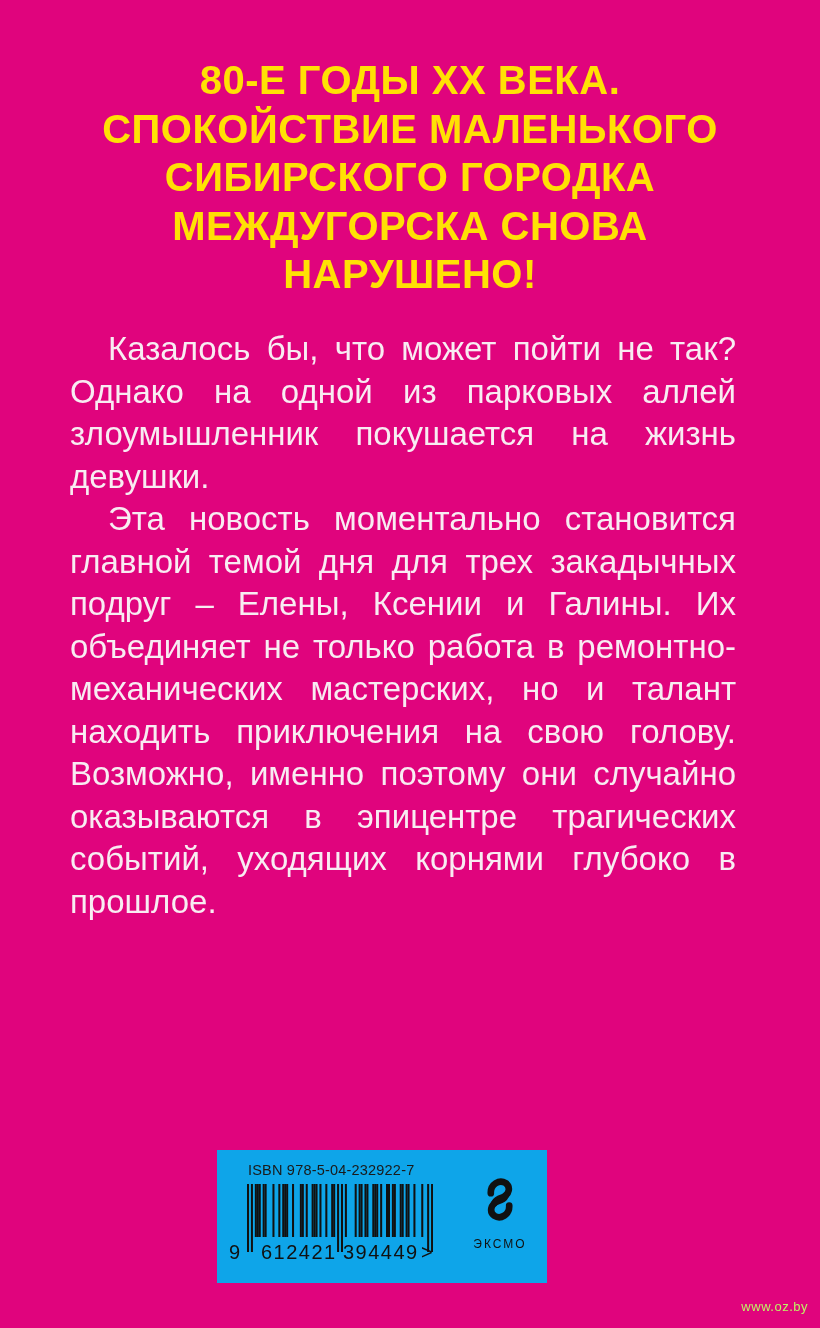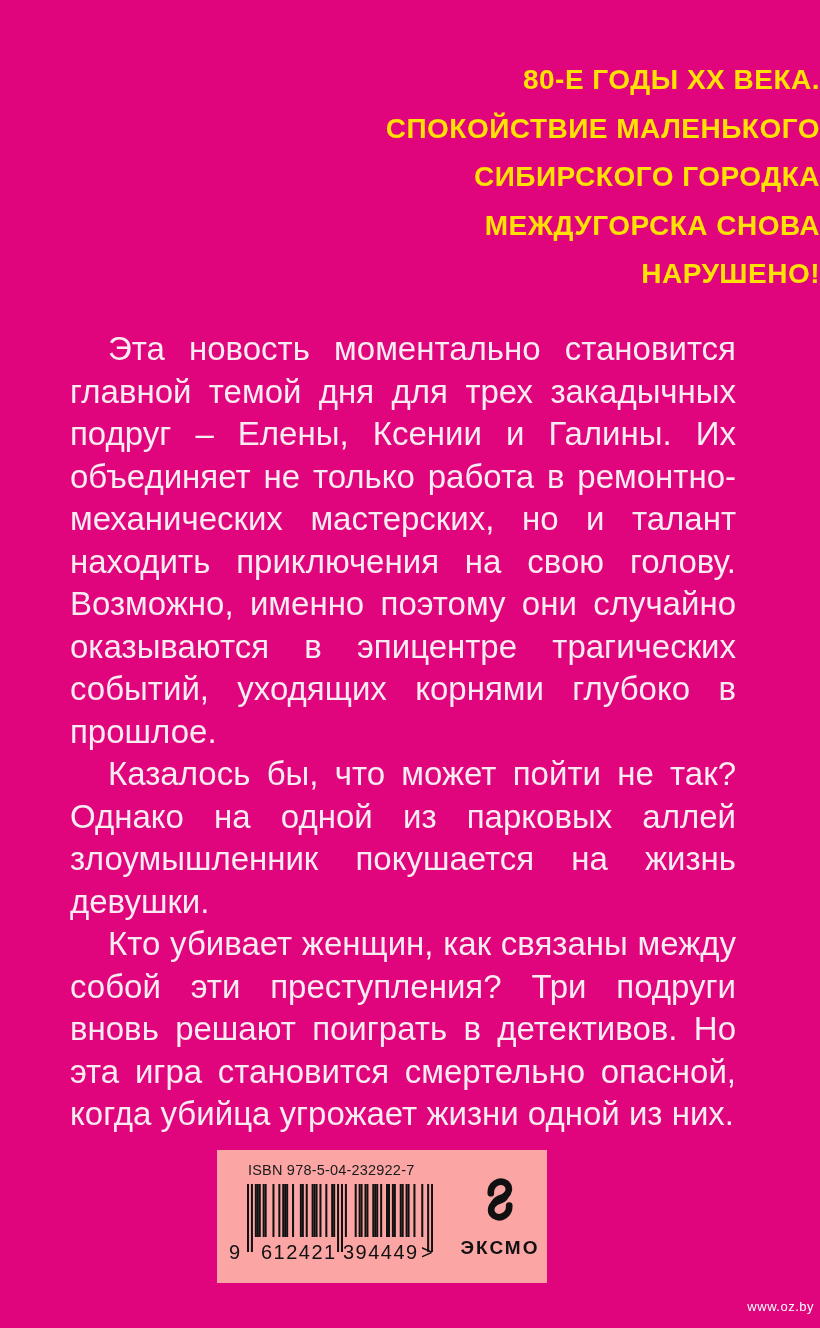--- a/index.html
+++ b/index.html
@@ -1,74 +1,73 @@
 <!DOCTYPE html>
 <html lang="ru"><head>
 <meta charset="utf-8">
 <style>
   html,body{margin:0;padding:0;}
   body{width:820px;height:1328px;overflow:hidden;font-family:"Liberation Sans",sans-serif;}
   .cover{position:absolute;left:0;top:0;width:820px;height:1328px;background:#E0047D;}
 
   .tagline{
     position:absolute;left:0;top:56px;width:820px;
-    text-align:right;white-space:pre-line;
-    color:#FFE104;font-weight:bold;font-size:28px;line-height:48.5px;
+    text-align:center;white-space:pre-line;
+    color:#FFE104;font-weight:bold;font-size:40px;line-height:48.5px;
     letter-spacing:0.5px;
   }
 
   .annotation{
     position:absolute;left:70px;top:328px;width:666px;
     color:#F8ECF2;font-size:33px;line-height:42.5px;
     text-align:justify;
   }
   .annotation p{margin:0;text-indent:38px;}
 
   .isbn-box{
     position:absolute;left:217px;top:1150px;width:330px;height:133px;
-    background:#fca5a5;
+    background:#0ea5e9;
   }
   .isbn-label{
     position:absolute;left:31px;top:12px;
     color:#1a1a1a;font-size:14.5px;letter-spacing:0.2px;white-space:nowrap;
   }
   .barcode-svg{position:absolute;left:30px;top:34px;width:186px;height:70px;}
   .barcode-svg rect{fill:#111;}
   .caption{position:absolute;left:0;top:0;width:100%;height:100%;color:#111;}
   .caption span{position:absolute;top:91px;font-size:20px;letter-spacing:1.5px;white-space:nowrap;}
   .cap-first{left:12px;}
   .cap-left{left:44px;}
   .cap-right{left:126px;}
   .cap-suffix{left:204px;letter-spacing:0;}
 
   .publisher{position:absolute;left:238px;top:22px;width:90px;text-align:center;}
   .eksmo-swirl{display:block;margin:0 auto;width:46px;height:62px;}
   .eksmo-swirl path{fill:none;stroke:#111;stroke-width:13;stroke-linecap:round;}
-  .publisher-name{margin-top:3px;color:#111;font-size:19px;font-weight:bold;letter-spacing:2px;}
+  .publisher-name{margin-top:3px;color:#111;font-size:12px;font-weight:normal;letter-spacing:2px;}
 
   .watermark{
-    position:absolute;right:6px;bottom:14px;
-    color:#ffffff;font-size:13px;letter-spacing:0.5px;
+    position:absolute;right:12px;bottom:14px;
+    color:#bef264;font-size:13px;letter-spacing:0.5px;
   }
 </style>
 </head>
 <body>
 
 <div class="cover" style="background: rgb(224, 4, 125);">
 
   <div class="tagline" style="color: rgb(255, 225, 4);">80-Е ГОДЫ XX ВЕКА.
 СПОКОЙСТВИЕ МАЛЕНЬКОГО
 СИБИРСКОГО ГОРОДКА
 МЕЖДУГОРСКА СНОВА
 НАРУШЕНО!</div>
 
   <div class="annotation" style="color: rgb(248, 236, 242);">
+    <p>Казалось бы, что может пойти не так? Однако на одной из парковых аллей злоумышленник покушается на жизнь девушки.</p>
     <p>Эта новость моментально становится главной темой дня для трех закадычных подруг – Елены, Ксении и Галины. Их объединяет не только работа в ремонтно-механических мастерских, но и талант находить приключения на свою голову. Возможно, именно поэтому они случайно оказываются в эпицентре трагических событий, уходящих корнями глубоко в прошлое.</p>
-    <p>Казалось бы, что может пойти не так? Однако на одной из парковых аллей злоумышленник покушается на жизнь девушки.</p>
-    <p>Кто убивает женщин, как связаны между собой эти преступления? Три подруги вновь решают поиграть в детективов. Но эта игра становится смертельно опасной, когда убийца угрожает жизни одной из них.</p>
   </div>
 
   <div class="isbn-box">
     <div class="isbn-label">ISBN 978-5-04-232922-7</div>
 
     <svg class="barcode-svg" id="barcode" viewBox="0 0 186 70" preserveAspectRatio="none">
         <rect x="0.00" y="0" width="2.02" height="68"></rect>
         <rect x="3.92" y="0" width="2.02" height="68"></rect>
         <rect x="7.83" y="0" width="2.02" height="53"></rect>
         <rect x="9.79" y="0" width="2.02" height="53"></rect>

